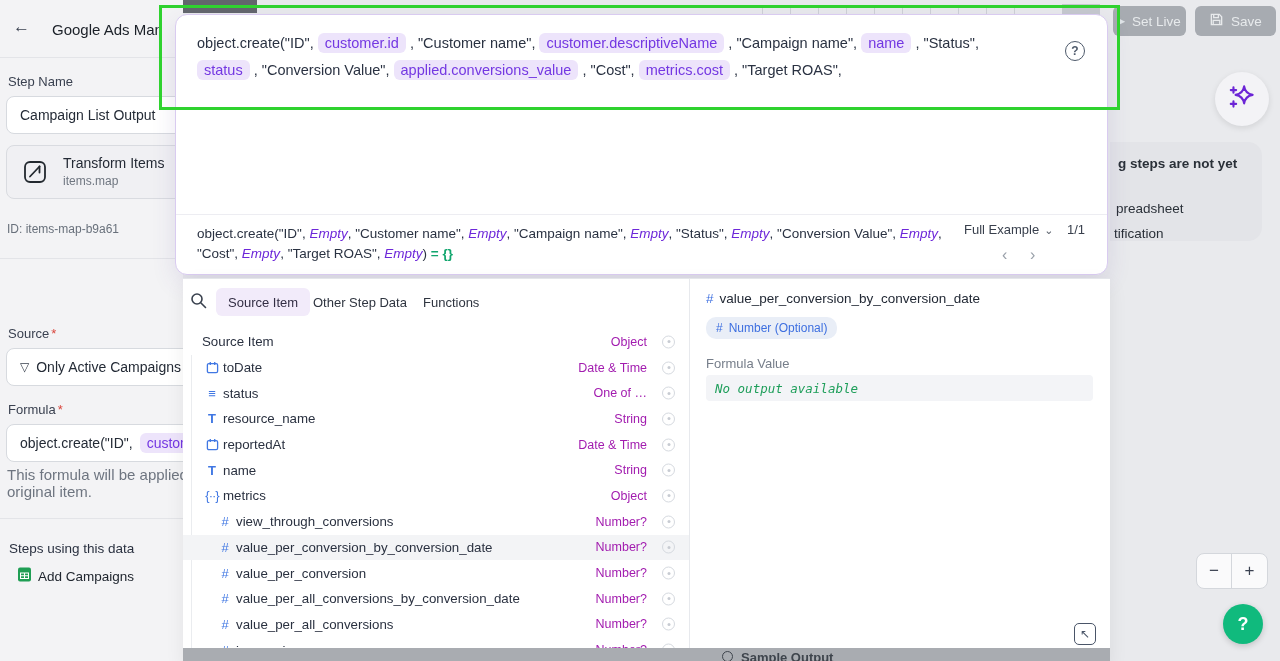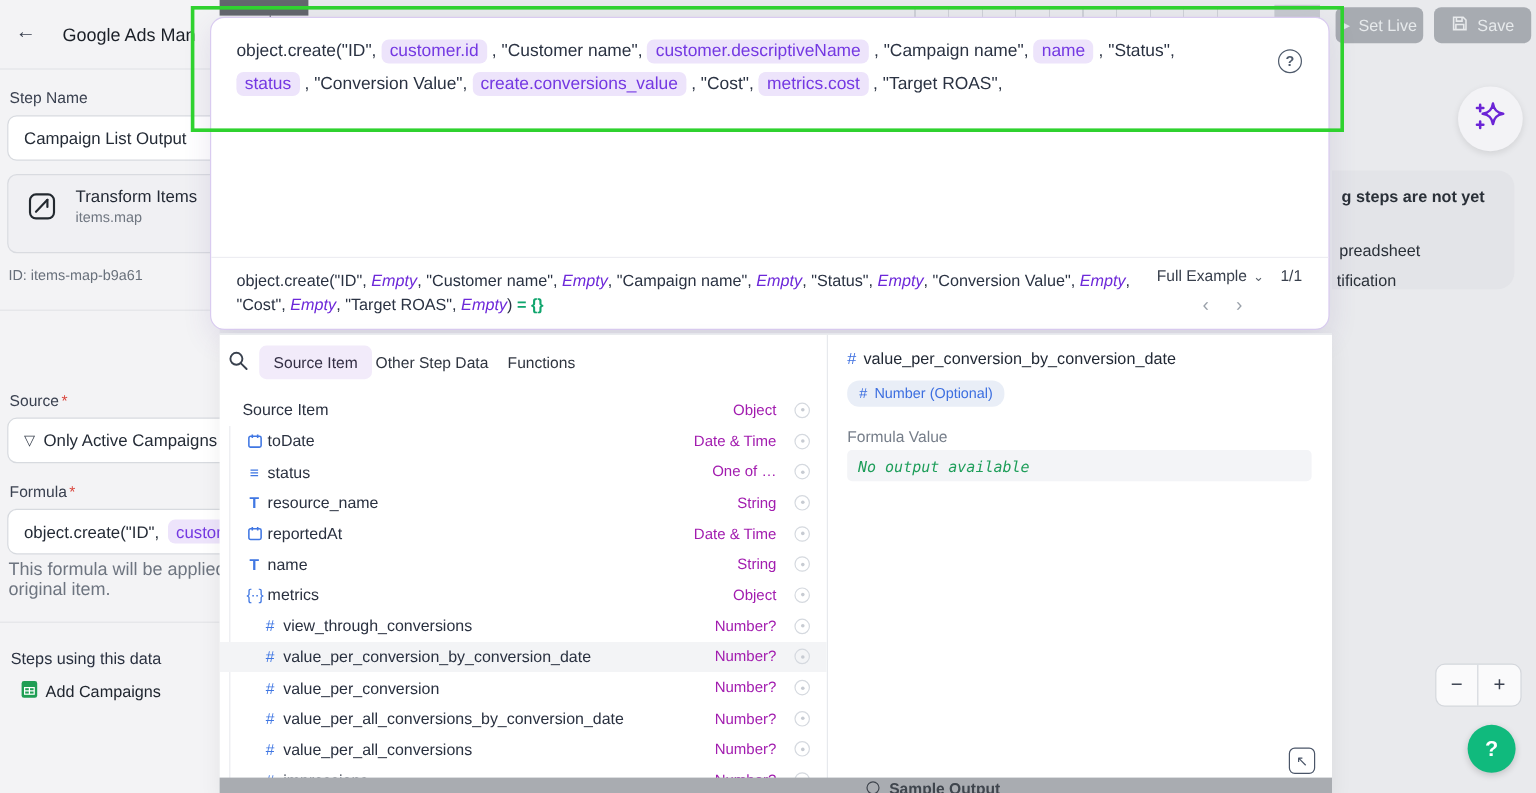--- a/index.html
+++ b/index.html
@@ -27,21 +27,21 @@
   .sb-divider { left:0; width:183px; height:1px; background:#E3E4E8; }
   .back-arrow { left:13px; top:17px; font-size:17px; color:#3A4150; }
   .sb-title { left:52px; top:21px; width:128px; font-size:15px; font-weight:500; color:#1B2028;
     white-space:nowrap; overflow:hidden; }
   .sb-label { left:8px; font-size:13px; color:#3A4150; white-space:nowrap; }
   .req { color:#D9453C; margin-left:2px; }
   .sb-input { left:6px; width:194px; height:38px; background:#FFFFFF; border:1px solid #D7DADF;
     border-radius:8px; display:flex; align-items:center; padding:0 0 0 13px; gap:7px;
     font-size:14px; color:#242B36; white-space:nowrap; overflow:hidden; }
   .funnel { font-size:12px; color:#39414E; }
-  .sb-card { left:6px; top:145px; width:194px; height:66px; background:#F0F0F3;
+  .sb-card { left:6px; top:145px; width:194px; height:54px; background:#F0F0F3;
     border:1px solid #D9DBE0; border-radius:8px; }
   .sb-card-icon { left:15px; top:13px; width:26px; height:26px; }
   .sb-card-title { left:56px; top:9px; font-size:14px; font-weight:500; color:#242A35; white-space:nowrap; }
   .sb-card-sub { left:56px; top:28px; font-size:12px; color:#6F7680; }
   .sb-id { left:7px; top:222px; font-size:12px; color:#68707B; }
   .sb-note { left:7px; font-size:15px; color:#6E7580; white-space:nowrap; }
   .steps-label { left:9px; top:541px; font-size:13.5px; font-weight:500; color:#2A3140; }
   .linked-step { left:17px; top:567px; display:flex; align-items:center; gap:6px;
     font-size:13.5px; color:#20262F; }
   .pill { background:#EDE4FB; color:#7438E2; border-radius:6px; padding:2px 7px; white-space:nowrap; }
@@ -224,21 +224,21 @@
     <span><svg width="32" height="32" viewBox="0 0 30 30" fill="none" stroke="#6B24D6" stroke-width="2" stroke-linejoin="round" stroke-linecap="round">
           <path d="M17 5 C17.8 10 20 12.2 25 13 C20 13.8 17.8 16 17 21 C16.2 16 14 13.8 9 13 C14 12.2 16.2 10 17 5 Z"></path>
           <path d="M7 6 v5 M4.5 8.5 h5"></path>
           <path d="M7 19 v5 M4.5 21.5 h5"></path>
         </svg></span>
   </div>
 
   <div class="abs" id="editor">
     <div id="code-lines">
         <div class="code-line"><span class="code-plain">object.create("ID", </span><span class="pill">customer.id</span><span class="code-plain"> , "Customer name", </span><span class="pill">customer.descriptiveName</span><span class="code-plain"> , "Campaign name", </span><span class="pill">name</span><span class="code-plain"> , "Status",</span></div>
-        <div class="code-line"><span class="pill">status</span><span class="code-plain"> , "Conversion Value", </span><span class="pill">create.conversions_value</span><span class="code-plain"> , "Cost", </span><span class="pill">metrics.cost</span><span class="code-plain"> , "Target ROAS",</span></div>
+        <div class="code-line"><span class="pill">status</span><span class="code-plain"> , "Conversion Value", </span><span class="pill">applied.conversions_value</span><span class="code-plain"> , "Cost", </span><span class="pill">metrics.cost</span><span class="code-plain"> , "Target ROAS",</span></div>
       </div>
     <div class="abs" id="editor-help">
       <span>?</span>
     </div>
     <div class="abs" id="preview-zone">
       <div id="preview-lines">
           <div class="preview-line"><span class="code-plain">object.create("ID", </span><span class="empty">Empty</span><span class="code-plain">, "Customer name", </span><span class="empty">Empty</span><span class="code-plain">, "Campaign name", </span><span class="empty">Empty</span><span class="code-plain">, "Status", </span><span class="empty">Empty</span><span class="code-plain">, "Conversion Value", </span><span class="empty">Empty</span><span class="code-plain">,</span></div>
           <div class="preview-line"><span class="code-plain">"Cost", </span><span class="empty">Empty</span><span class="code-plain">, "Target ROAS", </span><span class="empty">Empty</span><span class="code-plain">) </span><span class="green">=</span><span class="code-plain"> </span><span class="green">{}</span></div>
         </div>
       <div class="abs" id="full-example">

